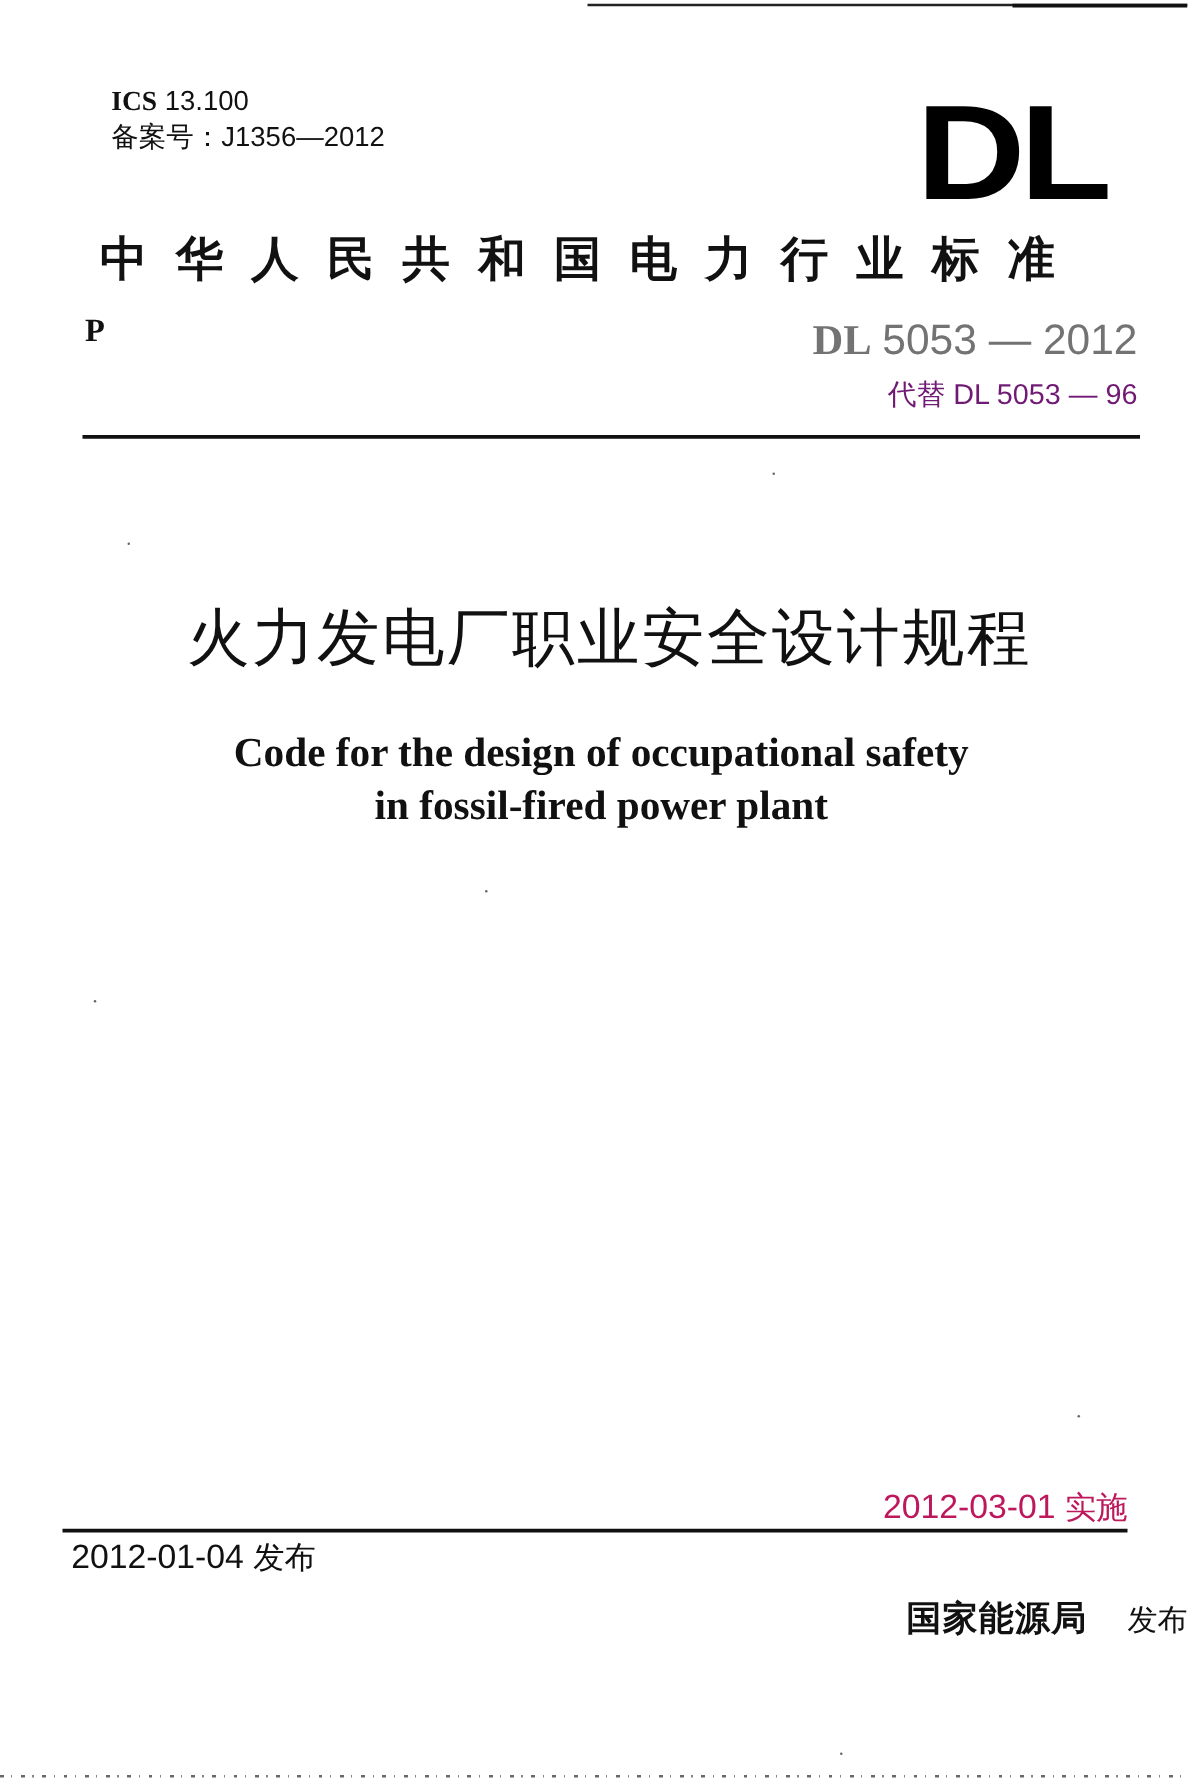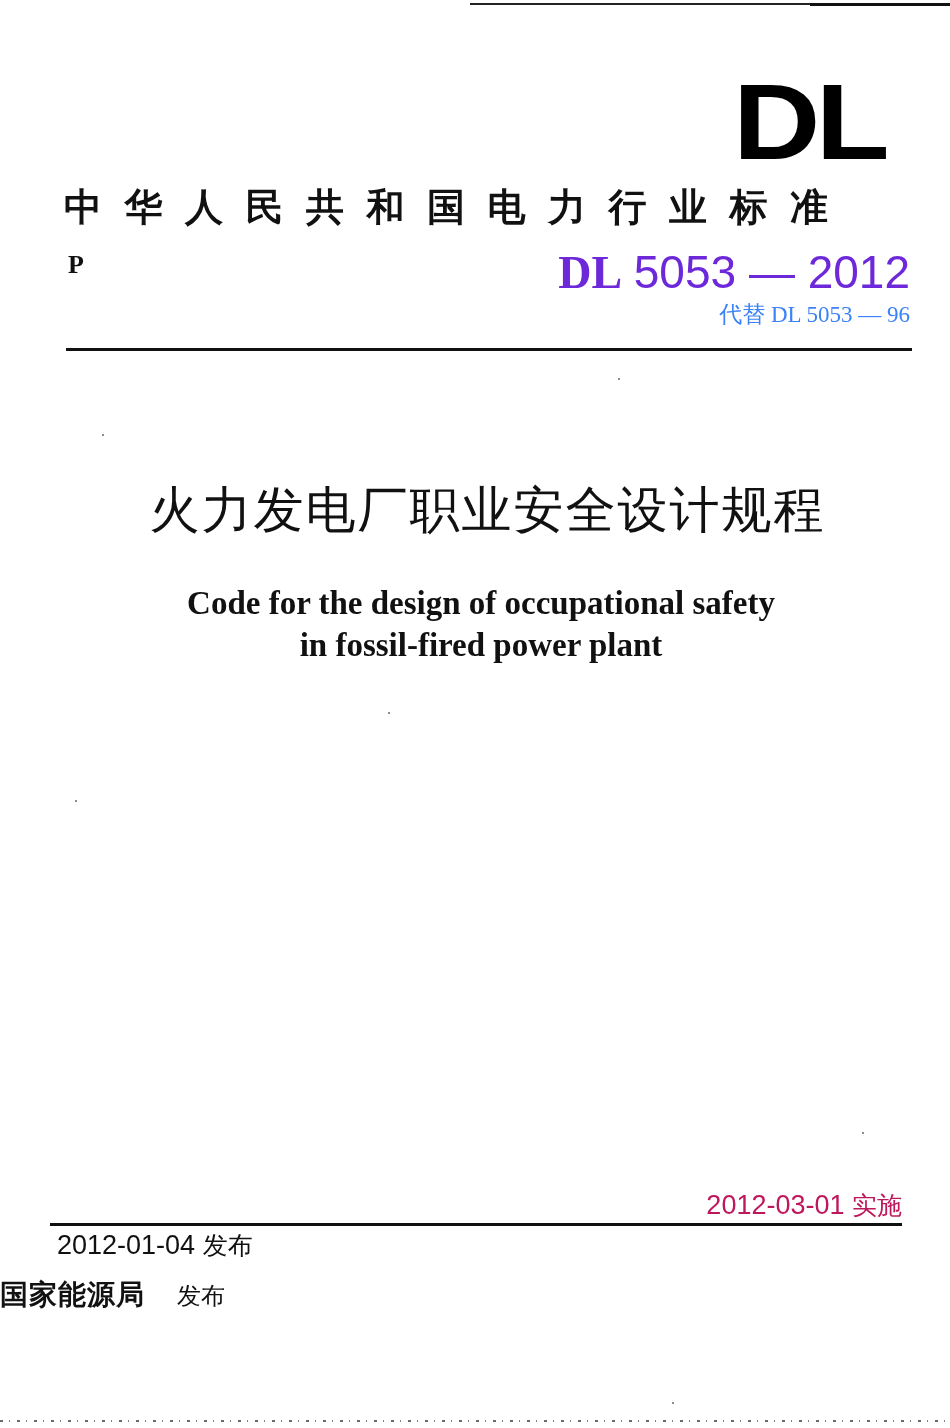--- a/index.html
+++ b/index.html
@@ -42,61 +42,61 @@
       font-weight: 900;
       font-size: 108px;
       line-height: 96px;
       letter-spacing: -4px;
       color: #000;
       transform: scaleX(1.12);
       transform-origin: left top;
     }
 
     .industry-std {
-      left: 64px; top: 183px;
+      left: 80px; top: 183px;
       width: 850px;
       font-family: "DejaVu Serif", serif;
       font-weight: bold;
       font-size: 38px;
       line-height: 48px;
       letter-spacing: 22.5px;
       white-space: nowrap;
       color: #111;
     }
 
     .class-p {
       left: 68px; top: 250px;
       font-family: "Liberation Serif", serif;
       font-weight: bold;
       font-size: 26px;
       color: #111;
     }
 
     .std-number {
       right: 40px; top: 252px;
-      font-size: 46px;
+      font-size: 34px;
       line-height: 40px;
       white-space: nowrap;
-      color: #6d28d9;
+      color: #737373;
     }
     .std-number .prefix {
       font-family: "Liberation Serif", serif;
       font-weight: bold;
     }
     .std-number .num {
       font-family: "Liberation Sans", sans-serif;
     }
 
     .replaces {
       right: 40px; top: 301px;
-      font-family: Liberation Serif, serif;
+      font-family: Liberation Sans, sans-serif;
       font-size: 23px;
       line-height: 28px;
       white-space: nowrap;
-      color: #3b82f6;
+      color: #701a75;
     }
 
     .main-rule {
       left: 66px; top: 348px; width: 846px; height: 3px; background: #111;
     }
 
     .title-cn {
       left: 0; top: 478px; width: 975px;
       text-align: center;
       font-family: "DejaVu Sans", sans-serif;
@@ -136,21 +136,21 @@
       font-family: "DejaVu Sans", sans-serif;
       font-size: 25px;
     }
 
     .bottom-rule {
       left: 50px; top: 1223px; width: 852px; height: 3px; background: #111;
     }
 
     .publisher {
       left: 0; top: 1276px; width: 950px;
-      text-align: left;
+      text-align: right;
       white-space: nowrap;
       color: #111;
     }
     .publisher .org {
       font-family: "DejaVu Serif", serif;
       font-weight: bold;
       font-size: 28px;
       letter-spacing: 1px;
     }
     .publisher .verb {
@@ -166,20 +166,25 @@
     }
     .speck { width: 2px; height: 2px; background: #666; border-radius: 1px; }
   </style>
 </head>
 <body>
 
 <div class="abs top-rule"></div>
 <div class="abs top-rule-thick"></div>
 
 <div class="abs meta">
+  <div>
+    <span class="bold-serif">ICS</span>
+    <span>13.100</span>
+  </div>
+  <div>备案号：J1356—2012</div>
 </div>
 
 <div class="abs dl-logo">DL</div>
 
 <div class="abs industry-std">中华人民共和国电力行业标准</div>
 
 <div class="abs class-p">P</div>
 
 <div class="abs std-number">
   <span class="prefix">DL</span>

